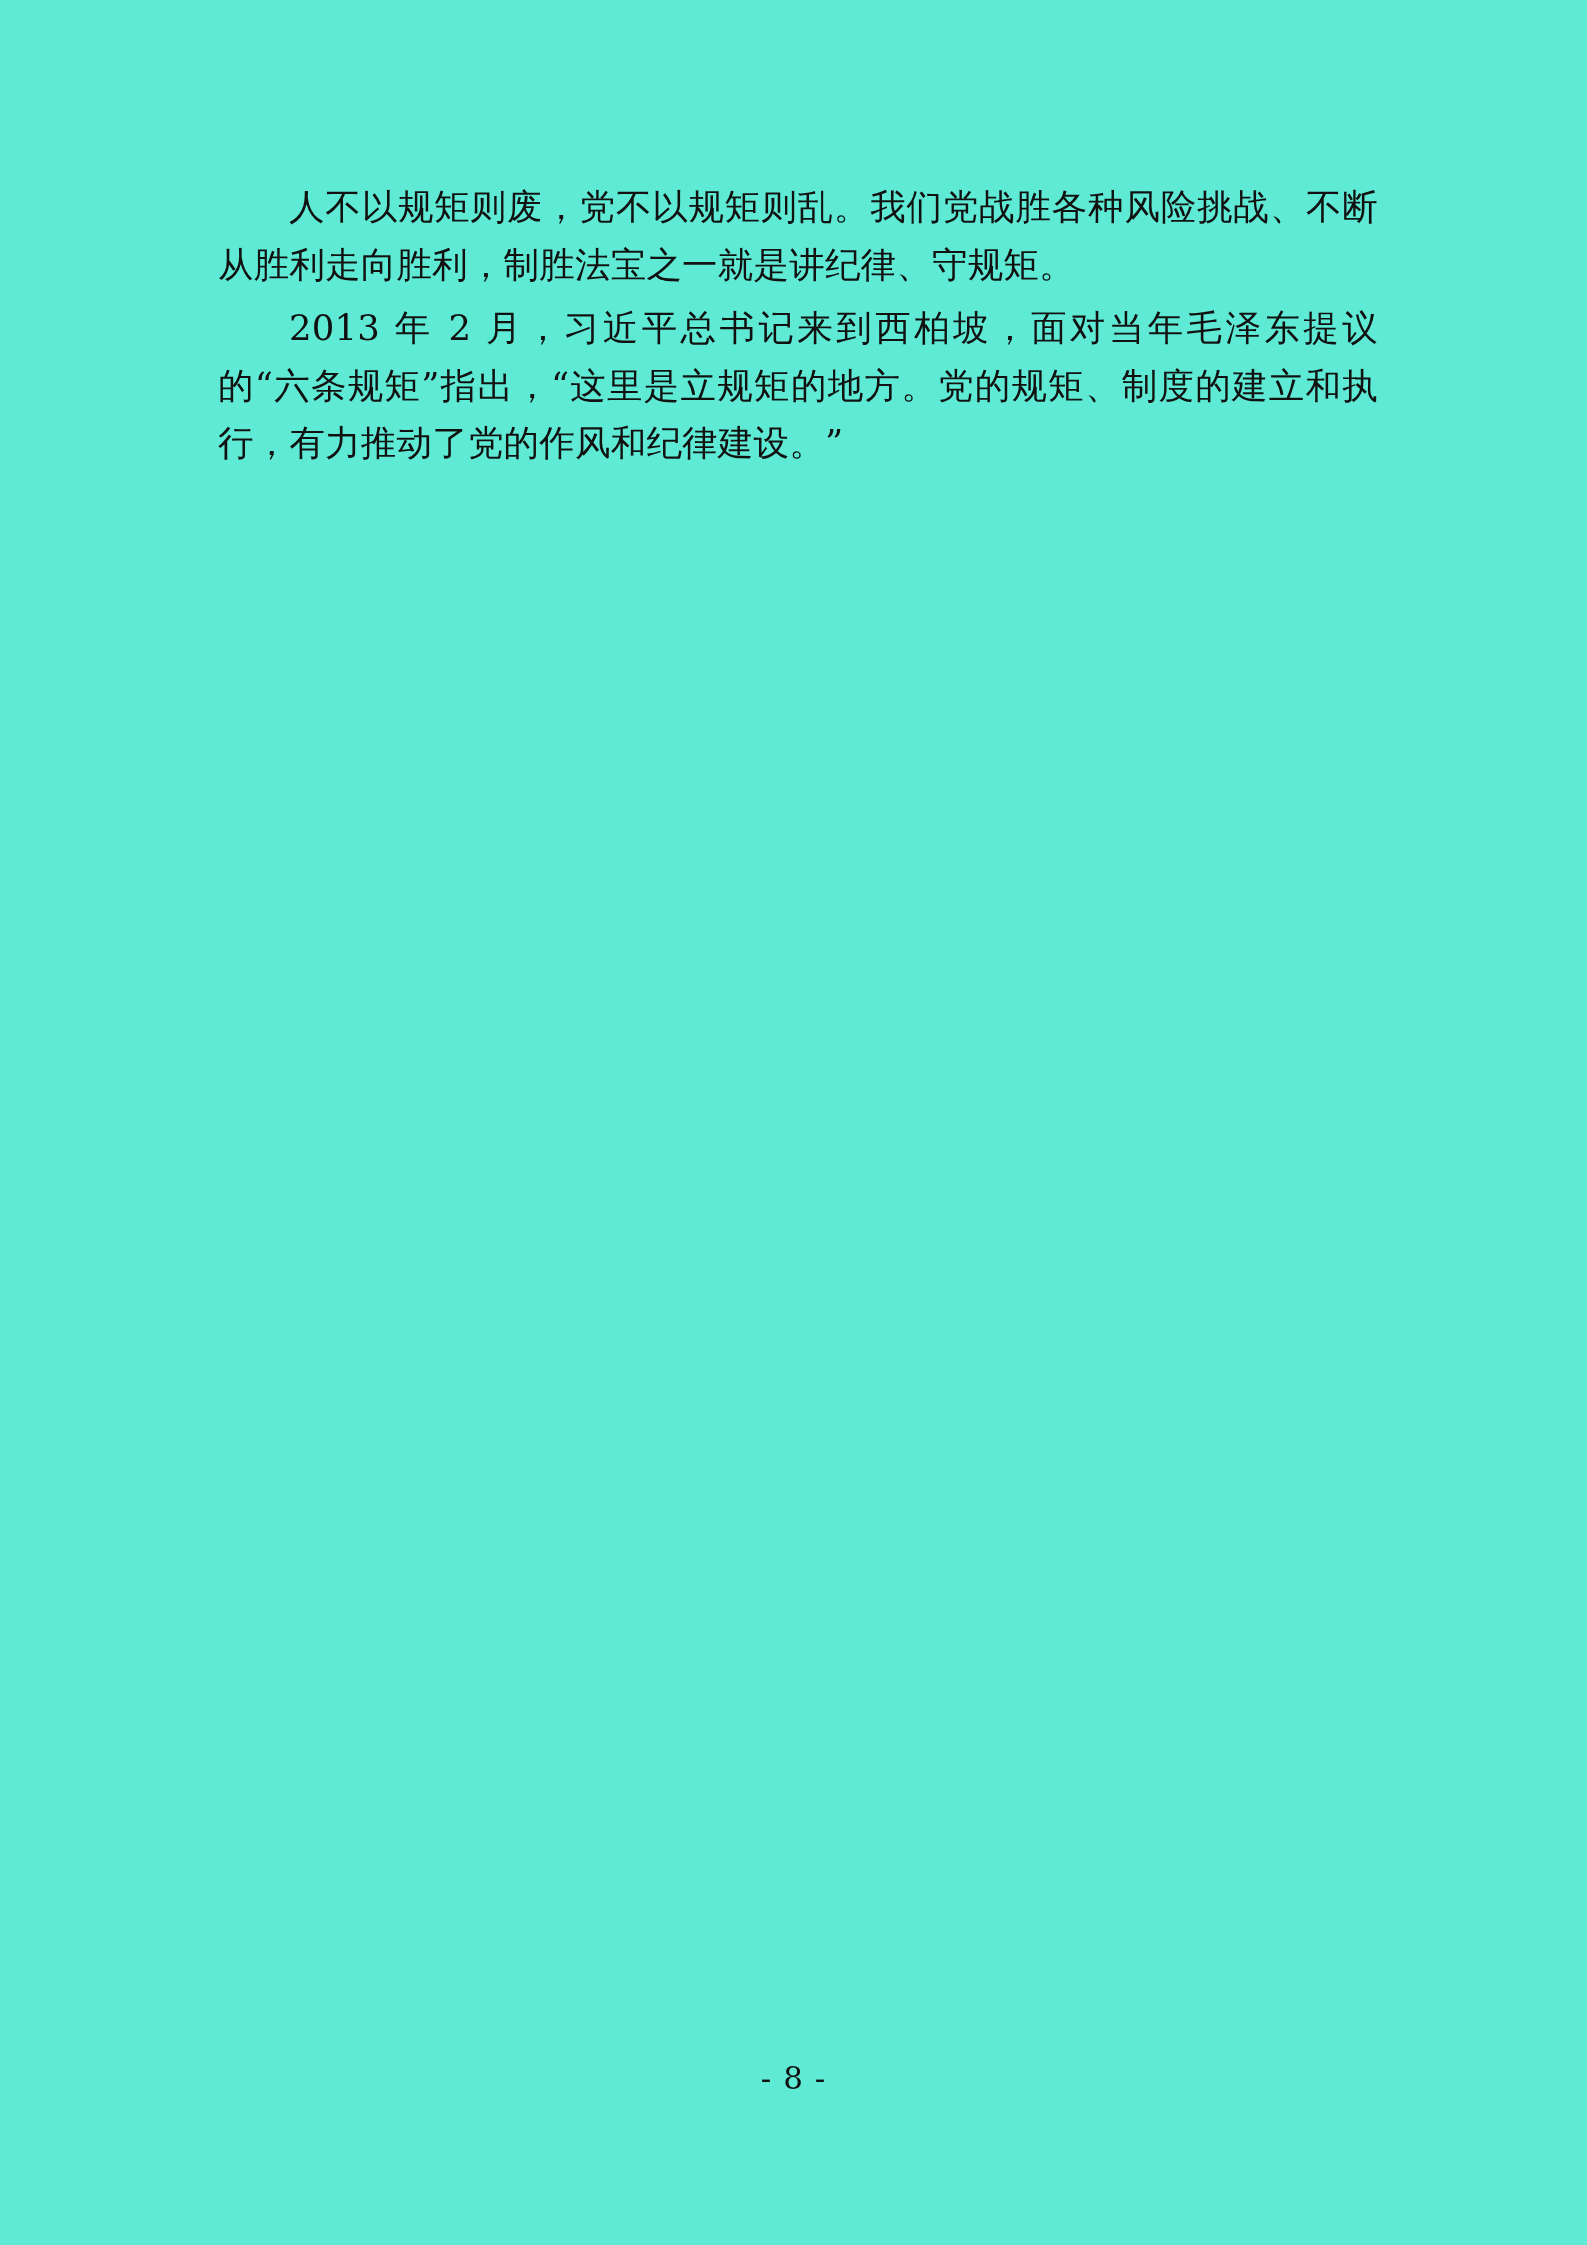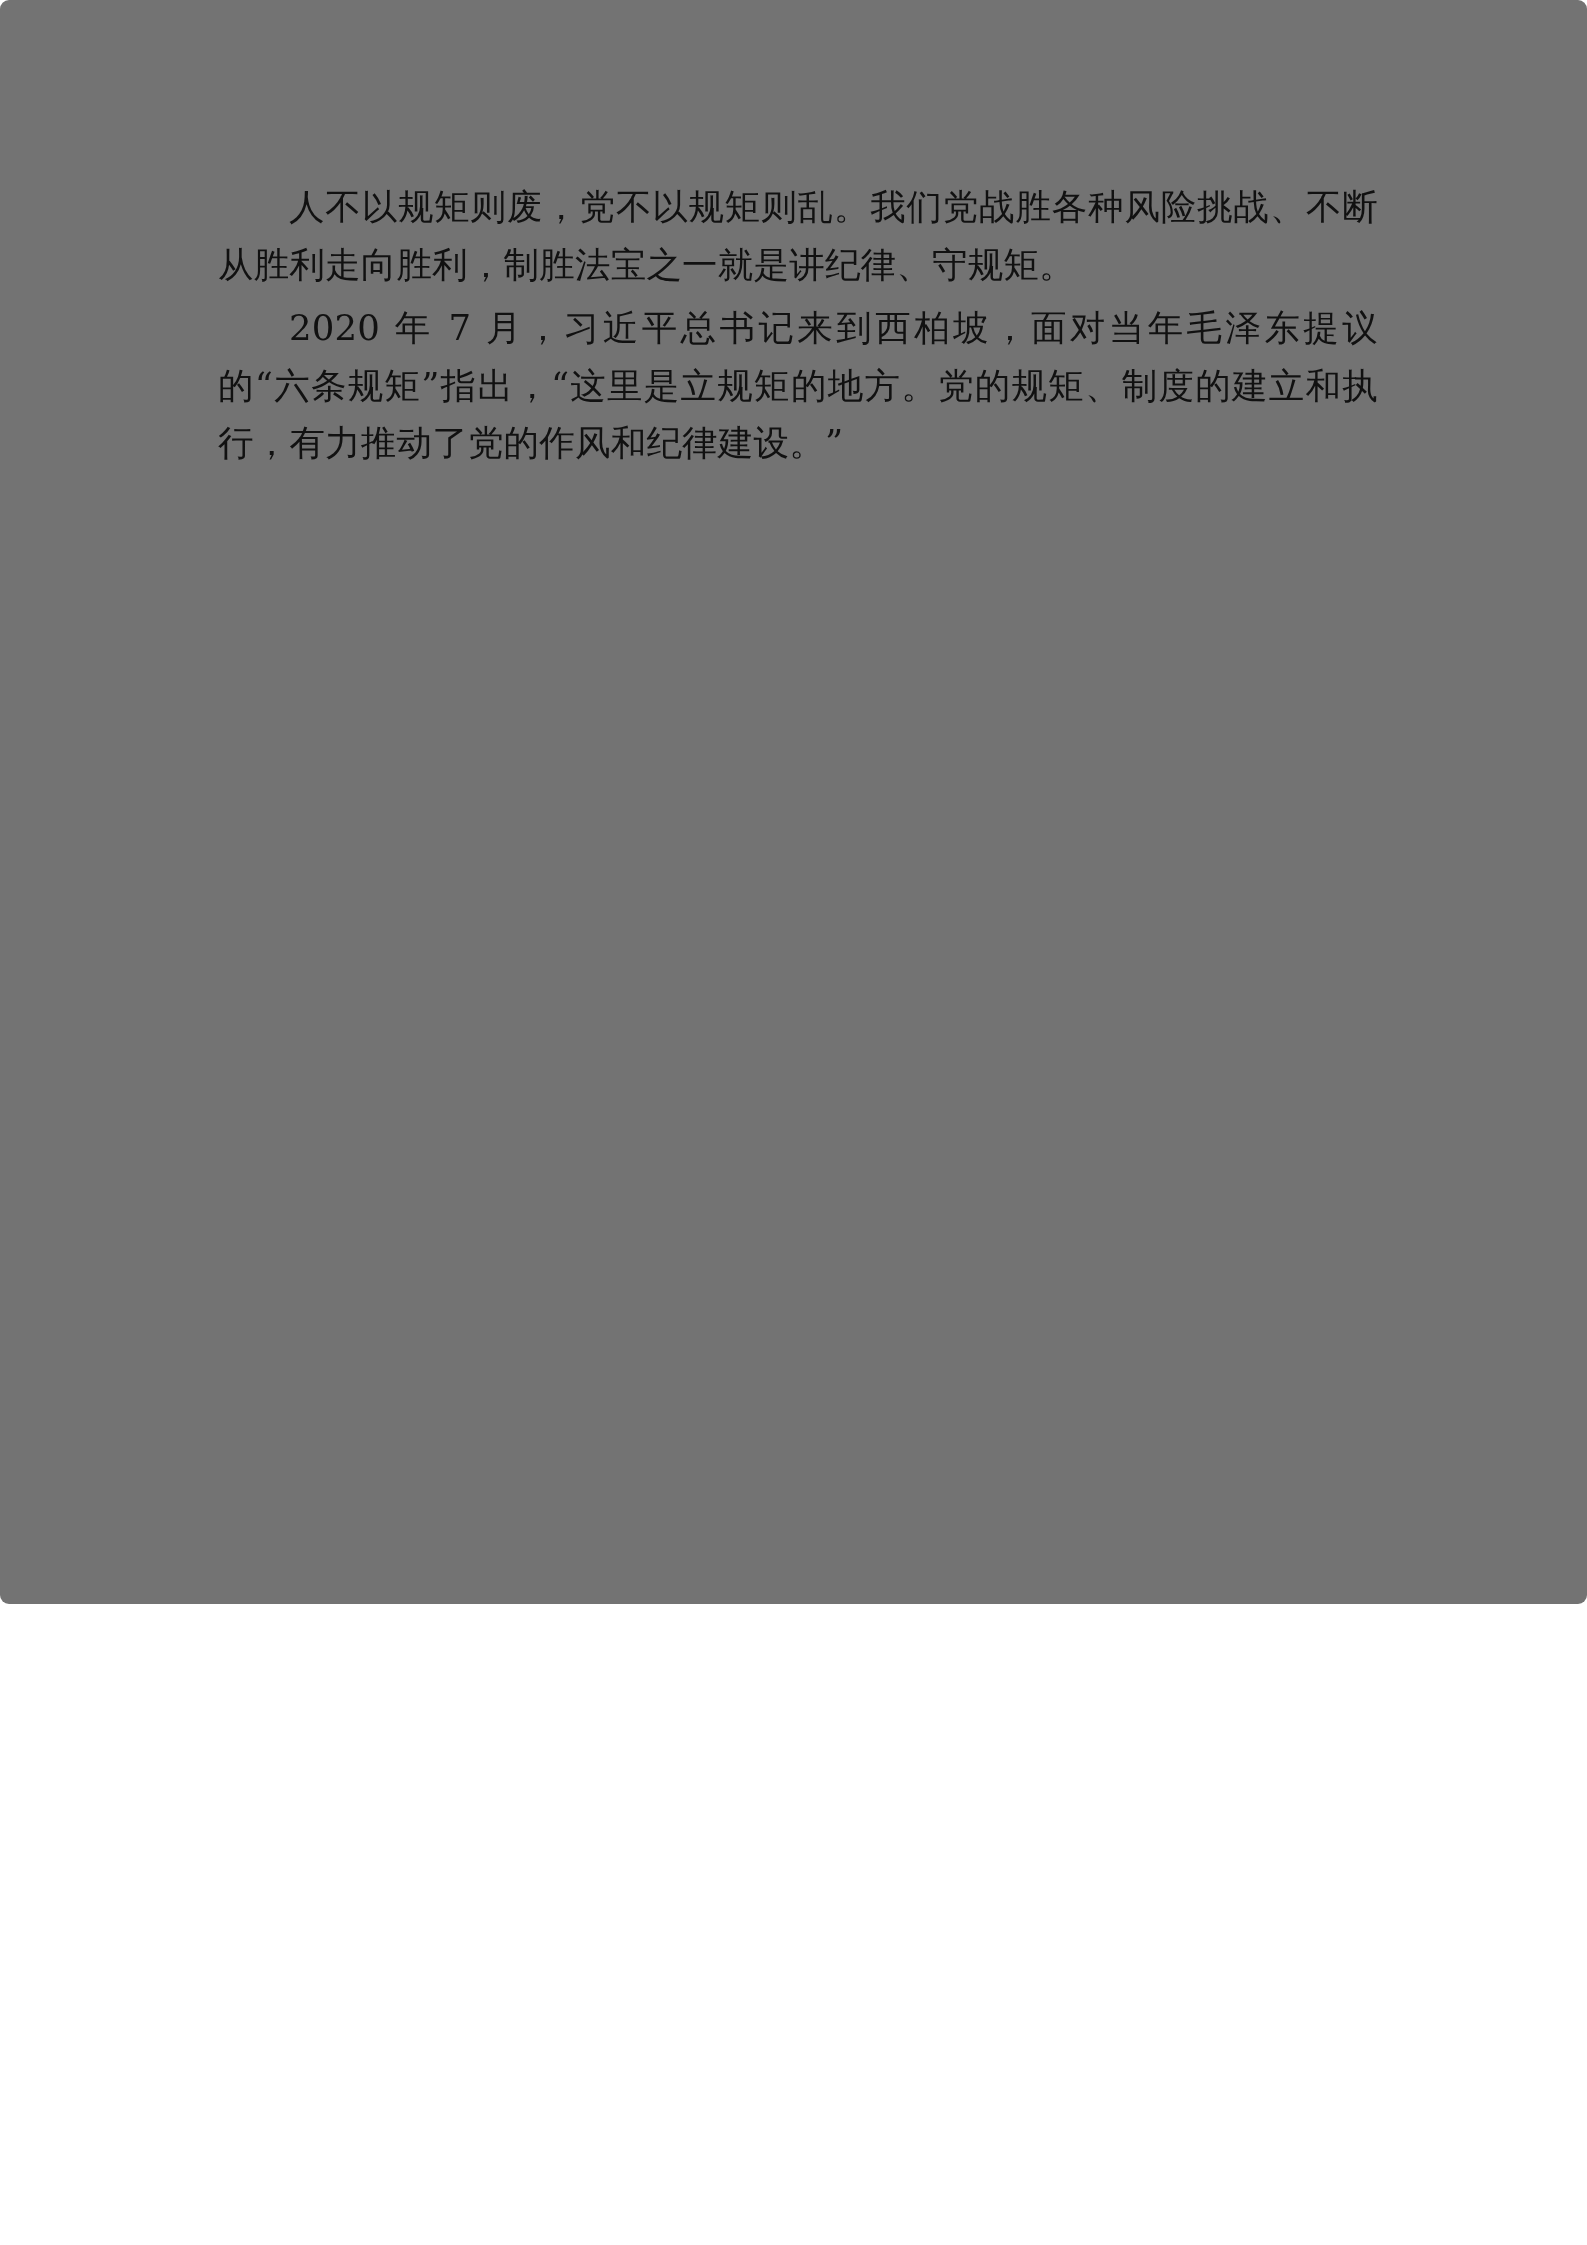--- a/index.html
+++ b/index.html
@@ -6,25 +6,24 @@
     margin: 0;
     padding: 0;
     background: #ffffff;
   }
   body {
     font-family: "DejaVu Serif", serif;
   }
   .page {
     position: relative;
     width: 1587px;
-    height: 1604px;
-    background: #737373;
+    height: 2245px;
+    background: #5eead4;
     box-sizing: border-box;
     overflow: hidden;
-    border-radius: 9px;
   }
   .content {
     position: absolute;
     left: 218px;
     top: 178px;
     width: 1160px;
   }
   .para {
     margin: 0 0 6px 0;
     font-size: 35.5px;
@@ -47,16 +46,16 @@
     letter-spacing: 1px;
     font-family: "DejaVu Serif", serif;
   }
 </style>
 </head>
 <body>
 
 <div class="page">
   <div class="content">
     <p class="para">人不以规矩则废，党不以规矩则乱。我们党战胜各种风险挑战、不断从胜利走向胜利，制胜法宝之一就是讲纪律、守规矩。</p>
-    <p class="para">2020 年 7 月，习近平总书记来到西柏坡，面对当年毛泽东提议的“六条规矩”指出，“这里是立规矩的地方。党的规矩、制度的建立和执行，有力推动了党的作风和纪律建设。”</p>
+    <p class="para">2013 年 2 月，习近平总书记来到西柏坡，面对当年毛泽东提议的“六条规矩”指出，“这里是立规矩的地方。党的规矩、制度的建立和执行，有力推动了党的作风和纪律建设。”</p>
   </div>
   <div class="page-number">- 8 -</div>
 </div>
 
 </body></html>

